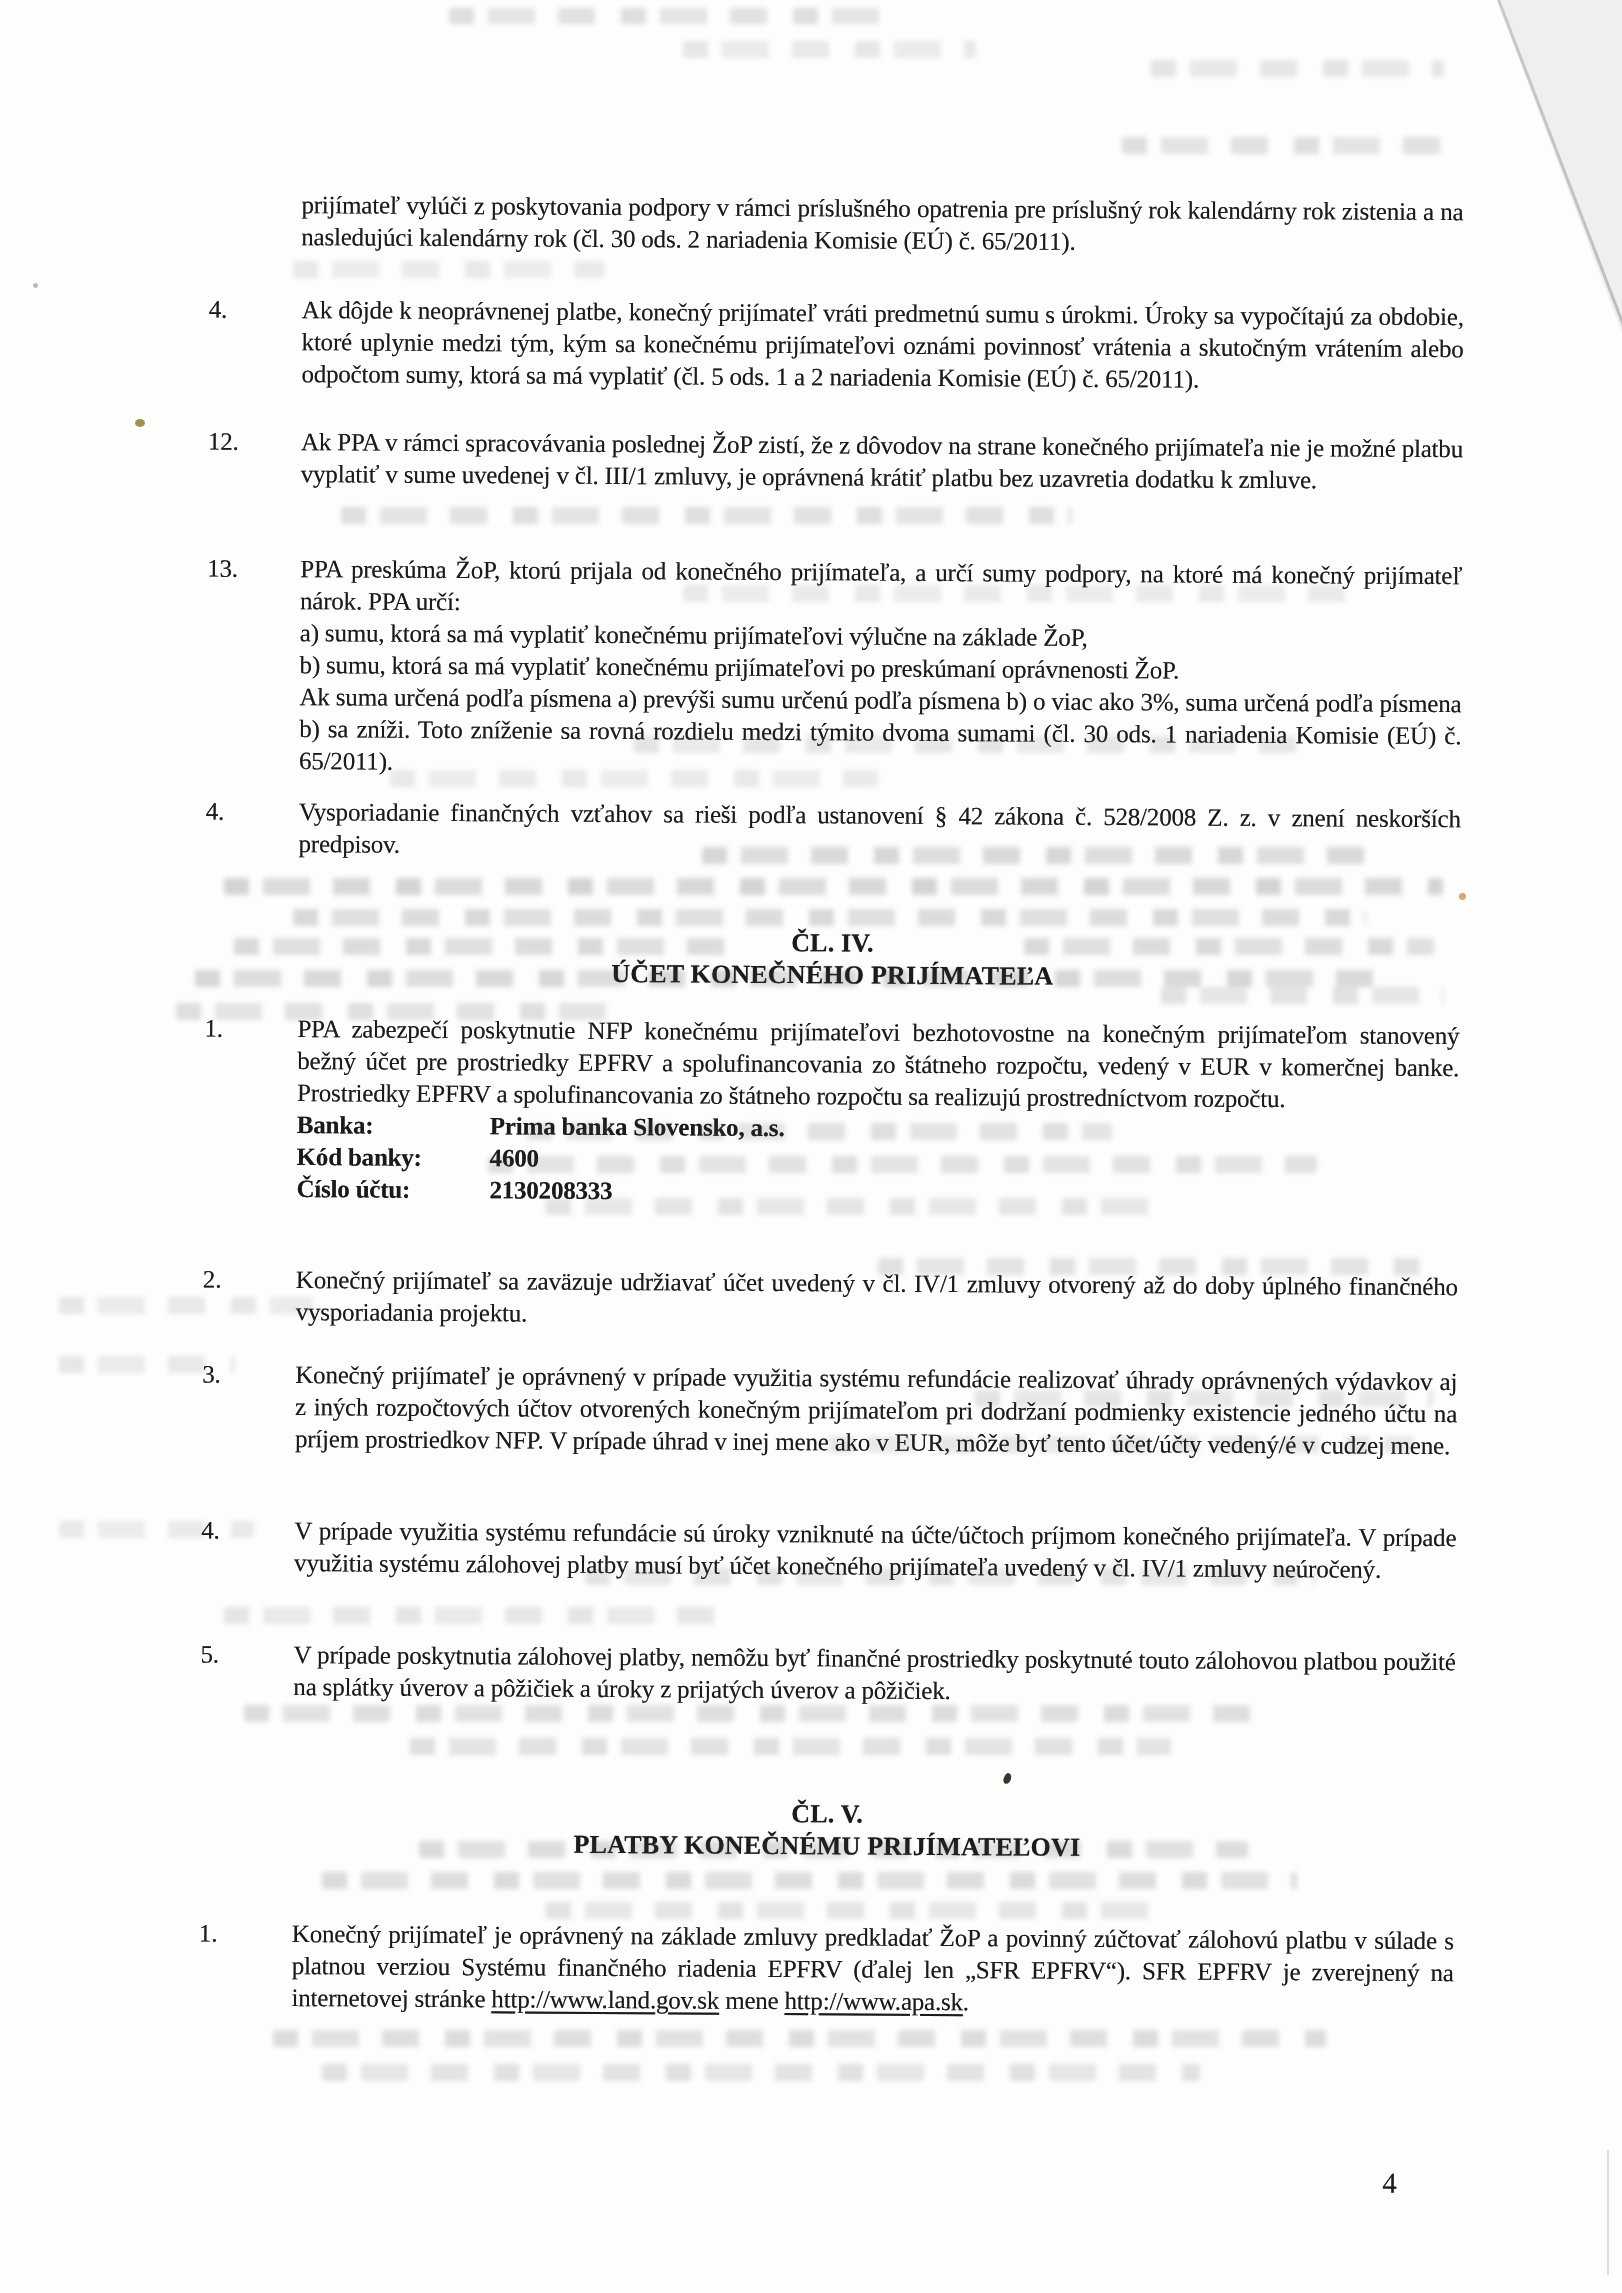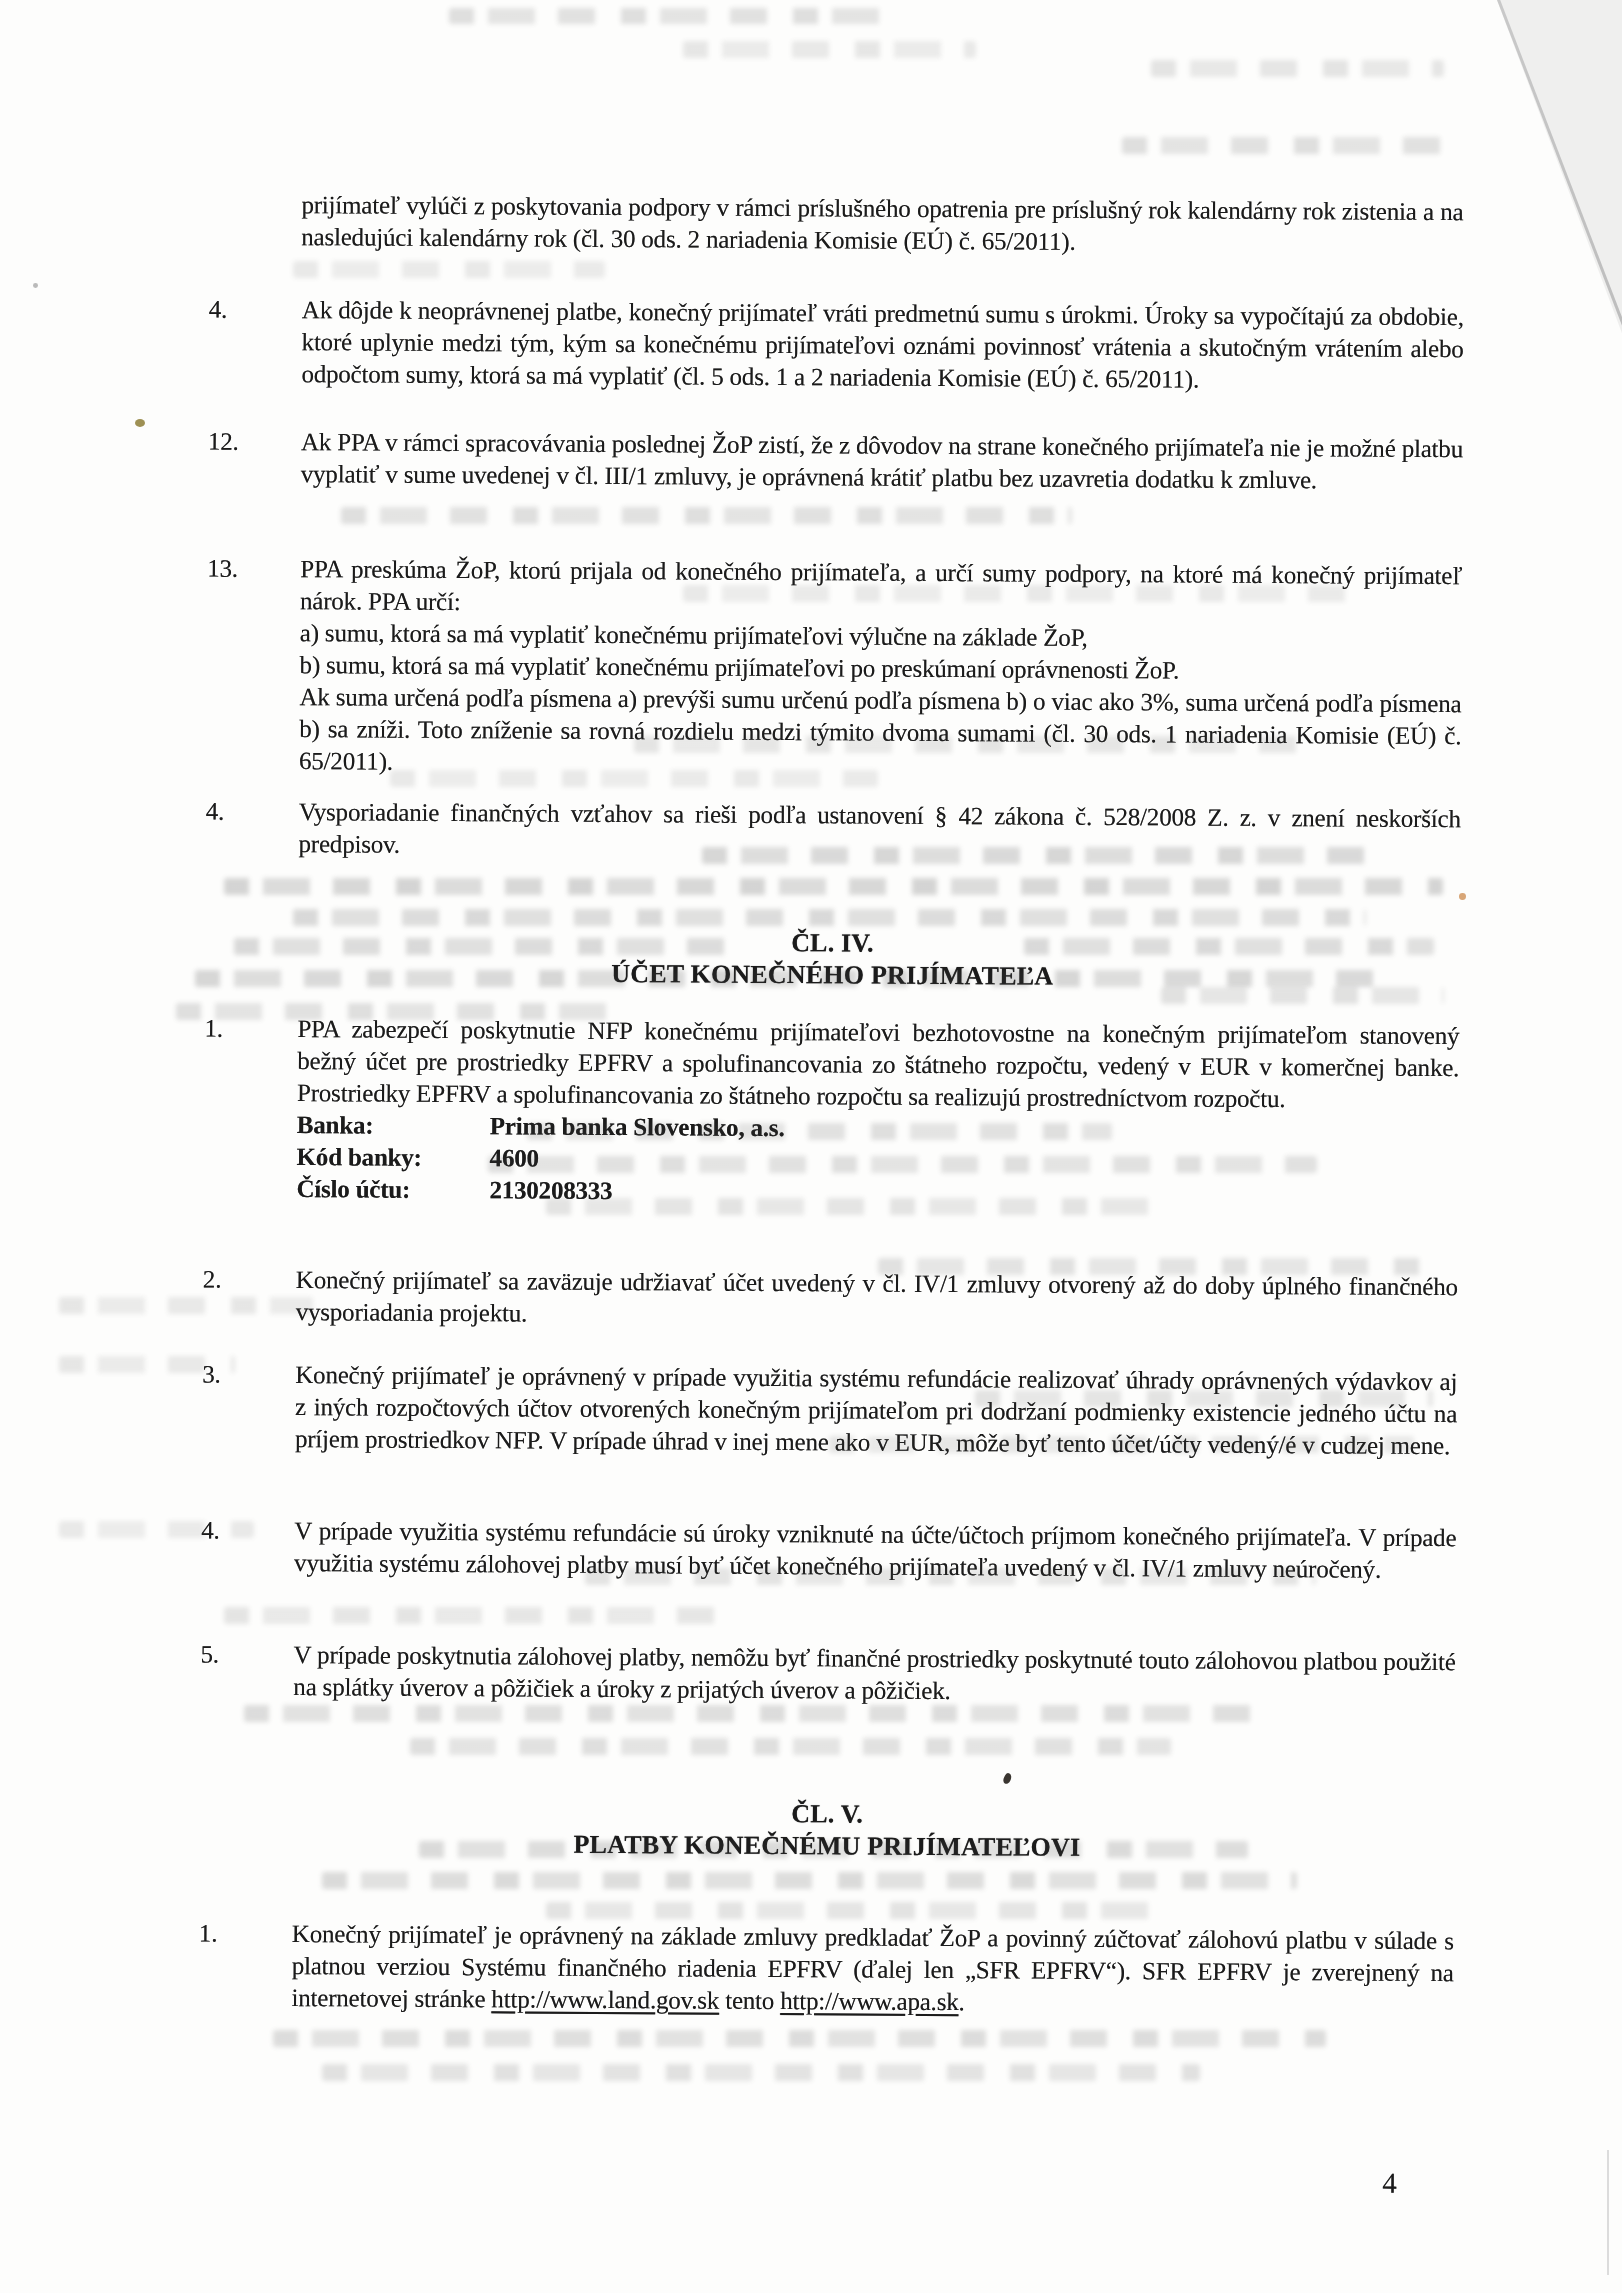--- a/index.html
+++ b/index.html
@@ -118,21 +118,21 @@
     <div class="txt">V prípade poskytnutia zálohovej platby, nemôžu byť finančné prostriedky poskytnuté touto zálohovou platbou použité na splátky úverov a pôžičiek a úroky z prijatých úverov a pôžičiek.</div>
   </div>
 
   <div class="heading" style="top:1794px">
     <div>ČL. V.</div>
     <div>PLATBY KONEČNÉMU PRIJÍMATEĽOVI</div>
   </div>
 
   <div class="item txtblock" style="top:1917px">
     <span class="num">1.</span>
-    <div class="txt"><span>Konečný prijímateľ je oprávnený na základe zmluvy predkladať ŽoP a  povinný zúčtovať zálohovú platbu v súlade s platnou verziou Systému finančného riadenia EPFRV (ďalej len „SFR EPFRV“). SFR EPFRV je zverejnený na internetovej stránke </span><span class="url">http://www.land.gov.sk</span><span> tento </span><span class="url">http://www.apa.sk</span><span>.</span></div>
+    <div class="txt"><span>Konečný prijímateľ je oprávnený na základe zmluvy predkladať ŽoP a  povinný zúčtovať zálohovú platbu v súlade s platnou verziou Systému finančného riadenia EPFRV (ďalej len „SFR EPFRV“). SFR EPFRV je zverejnený na internetovej stránke </span><span class="url">http://www.land.gov.sk</span><span> mene </span><span class="url">http://www.apa.sk</span><span>.</span></div>
   </div>
 
   <div class="page-number">4</div>
 </div>
 
 <div class="corner-shade"></div>
 <div class="corner-line"></div>
 <div class="edge-line"></div>
 <div class="speck" style="left:135px;top:419px;width:9.8px;height:7.8px;background:#8d7c36;opacity:.85"></div>
 <div class="speck" style="left:1004px;top:1773px;width:6.8px;height:10.7px;background:#3a3530;border-radius:40% 60% 50% 50%;transform:rotate(25deg)"></div>

